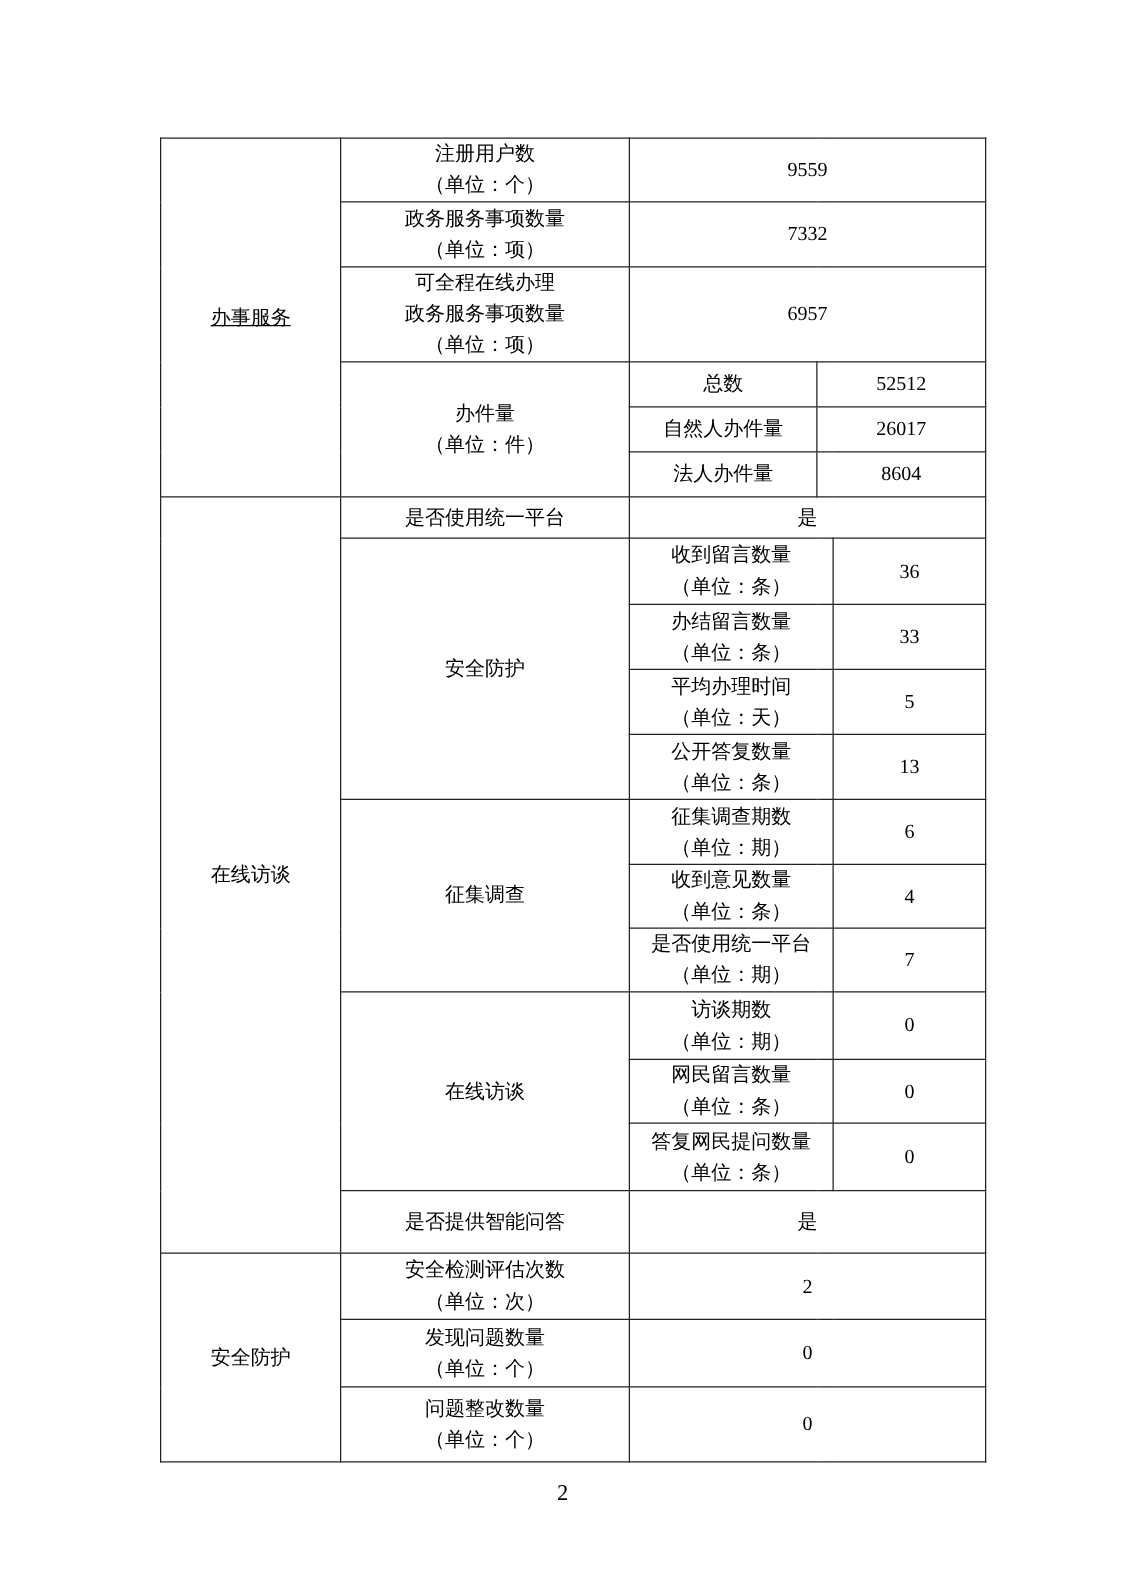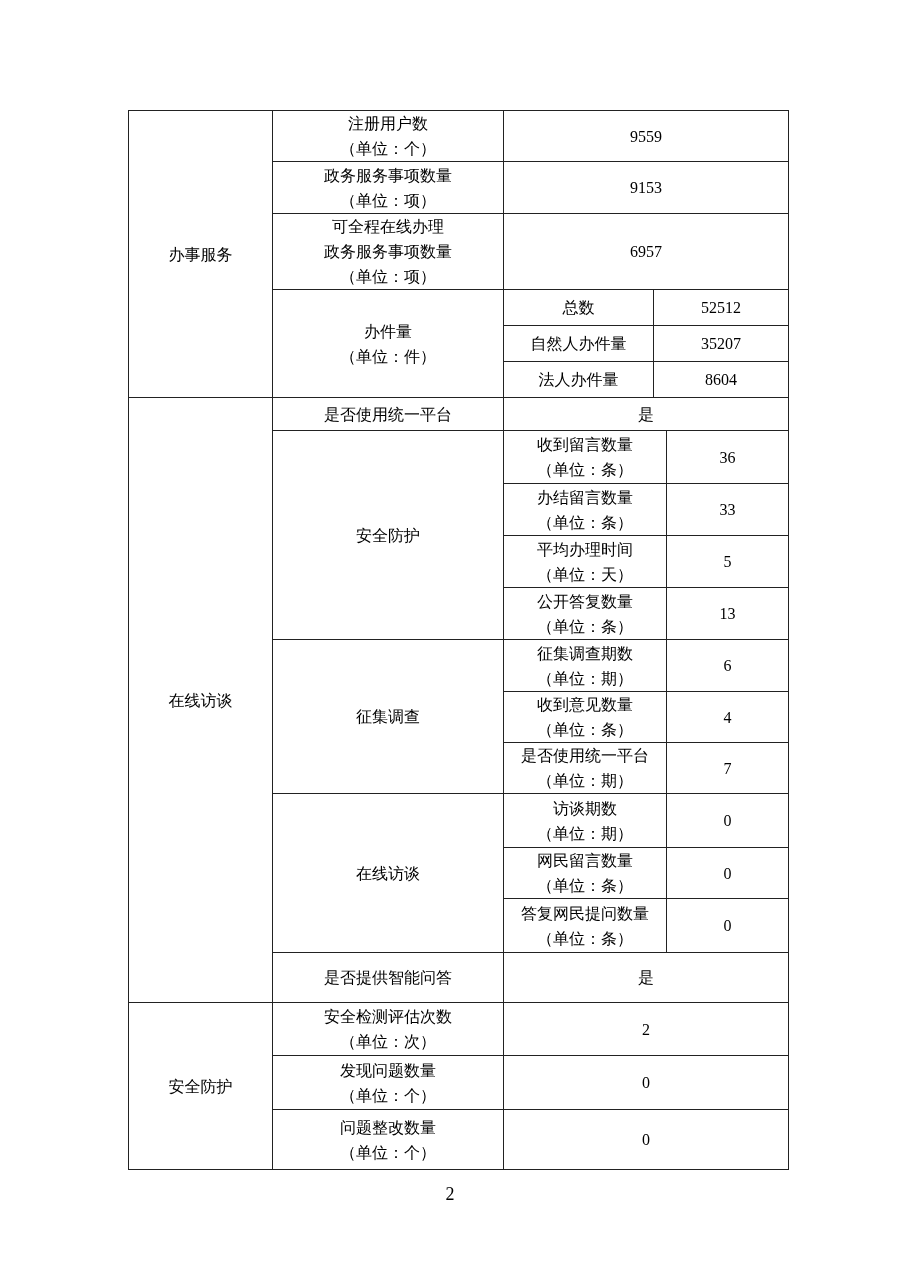--- a/index.html
+++ b/index.html
@@ -32,20 +32,21 @@
     padding: 0;
     text-align: center;
     vertical-align: middle;
     font-size: 16px;
     line-height: 25px;
     overflow: hidden;
   }
   td.cat-top {
     vertical-align: top;
     padding-top: 6px;
+    text-decoration: underline;
   }
   td.num {
     font-size: 17px;
   }
   .line { display: block; }
   .page-number {
     position: absolute;
     top: 1184px;
     left: 0;
     width: 100%;
@@ -77,21 +78,21 @@
           <span class="line">（单位：个）</span>
         </td>
         <td class="num" colspan="3">9559</td>
       </tr>
 
       <tr style="height:52px">
         <td>
           <span class="line">政务服务事项数量</span>
           <span class="line">（单位：项）</span>
         </td>
-        <td class="num" colspan="3">9153</td>
+        <td class="num" colspan="3">7332</td>
       </tr>
 
       <tr style="height:76px">
         <td>
           <span class="line">可全程在线办理</span>
           <span class="line">政务服务事项数量</span>
           <span class="line">（单位：项）</span>
         </td>
         <td class="num" colspan="3">6957</td>
       </tr>
@@ -103,21 +104,21 @@
         </td>
         <td>
           <span class="line">总数</span>
         </td>
         <td class="num" colspan="2">52512</td>
       </tr>
       <tr style="height:36px">
         <td>
           <span class="line">自然人办件量</span>
         </td>
-        <td class="num" colspan="2">35207</td>
+        <td class="num" colspan="2">26017</td>
       </tr>
       <tr style="height:36px">
         <td>
           <span class="line">法人办件量</span>
         </td>
         <td class="num" colspan="2">8604</td>
       </tr>
 
       <tr style="height:33px">
         <td rowspan="12">

